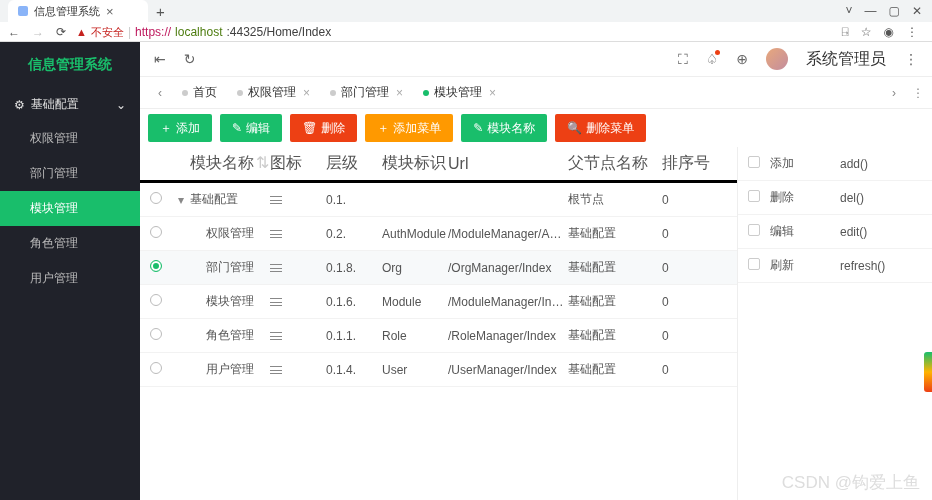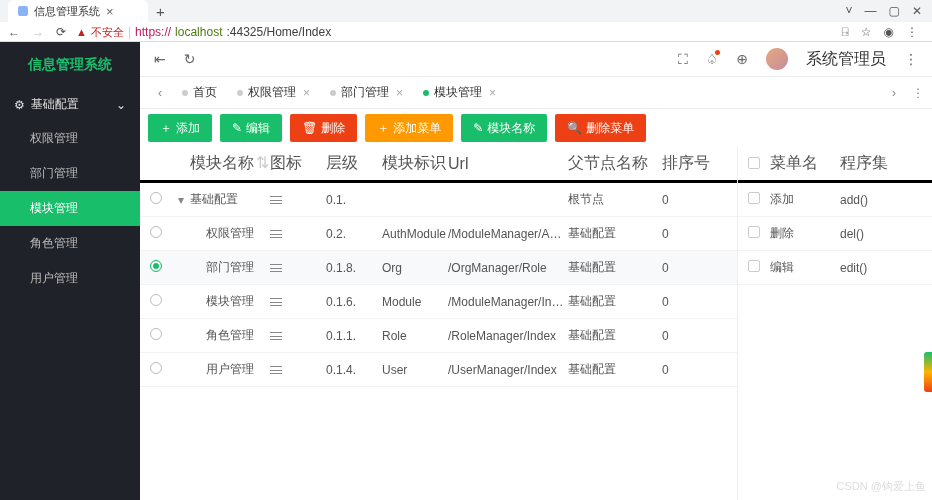--- a/index.html
+++ b/index.html
@@ -62,21 +62,21 @@
 .c-parent{width:94px}
 .c-sort{width:60px}
 .indent{padding-left:16px}
 .radio{display:inline-block;width:12px;height:12px;border:1px solid #bbb;border-radius:50%}
 .radio.on{border-color:#19be6b;box-shadow:inset 0 0 0 2px #fff,inset 0 0 0 6px #19be6b}
 .sort-ic{color:#ccc;margin-left:2px}
 .rc-check{width:32px;text-align:center}
 .rc-name{width:70px}
 .rc-proc{flex:1}
 .chk{display:inline-block;width:12px;height:12px;border:1px solid #ccc;border-radius:2px}
-.watermark{position:absolute;bottom:6px;right:6px;font-size:11px;color:#ddd}
+.watermark{position:absolute;bottom:6px;right:12px;font-size:17px;color:#ddd}
 .side-handle{position:absolute;right:0;top:310px;width:8px;height:40px;background:linear-gradient(#19be6b,#ffb400,#ed4014);border-radius:3px 0 0 3px}
 .ham-lines{display:inline-block;width:12px;height:8px;border-top:1px solid #888;border-bottom:1px solid #888;position:relative}
 .ham-lines::after{content:"";position:absolute;top:3px;left:0;right:0;border-top:1px solid #888}
 </style>
 </head>
 <body>
 
 <div class="browser-chrome">
   <div class="tab-bar">
     <div class="tab">
@@ -217,21 +217,21 @@
               <div class="c-parent">基础配置</div>
               <div class="c-sort">0</div>
             </div>
             <div class="trow sel">
               <div class="c-radio"><span class="radio on"></span></div>
               <div class="c-exp"></div>
               <div class="c-name indent">部门管理</div>
               <div class="c-icon"><span class="ham-lines"></span></div>
               <div class="c-level">0.1.8.</div>
               <div class="c-ident">Org</div>
-              <div class="c-url">/OrgManager/Role</div>
+              <div class="c-url">/OrgManager/Index</div>
               <div class="c-parent">基础配置</div>
               <div class="c-sort">0</div>
             </div>
             <div class="trow">
               <div class="c-radio"><span class="radio"></span></div>
               <div class="c-exp"></div>
               <div class="c-name indent">模块管理</div>
               <div class="c-icon"><span class="ham-lines"></span></div>
               <div class="c-level">0.1.6.</div>
               <div class="c-ident">Module</div>
@@ -258,41 +258,41 @@
               <div class="c-level">0.1.4.</div>
               <div class="c-ident">User</div>
               <div class="c-url">/UserManager/Index</div>
               <div class="c-parent">基础配置</div>
               <div class="c-sort">0</div>
             </div>
           </div>
       </div>
 
       <div class="right-table">
-        <div class="thead">
-          <div class="rc-check"><span class="chk"></span></div>
-          <div class="rc-name">菜单名</div>
-          <div class="rc-proc">程序集</div>
-        </div>
         <div id="menu-body">
             <div class="trow">
               <div class="rc-check"><span class="chk"></span></div>
               <div class="rc-name">添加</div>
               <div class="rc-proc">add()</div>
             </div>
             <div class="trow">
               <div class="rc-check"><span class="chk"></span></div>
               <div class="rc-name">删除</div>
               <div class="rc-proc">del()</div>
             </div>
             <div class="trow">
               <div class="rc-check"><span class="chk"></span></div>
               <div class="rc-name">编辑</div>
               <div class="rc-proc">edit()</div>
             </div>
+            <div class="trow">
+              <div class="rc-check"><span class="chk"></span></div>
+              <div class="rc-name">刷新</div>
+              <div class="rc-proc">refresh()</div>
+            </div>
           </div>
       </div>
     </div>
 
     <div class="side-handle"></div>
     <div class="watermark">CSDN @钩爱上鱼</div>
   </div>
 </div>
 
 </body></html>

